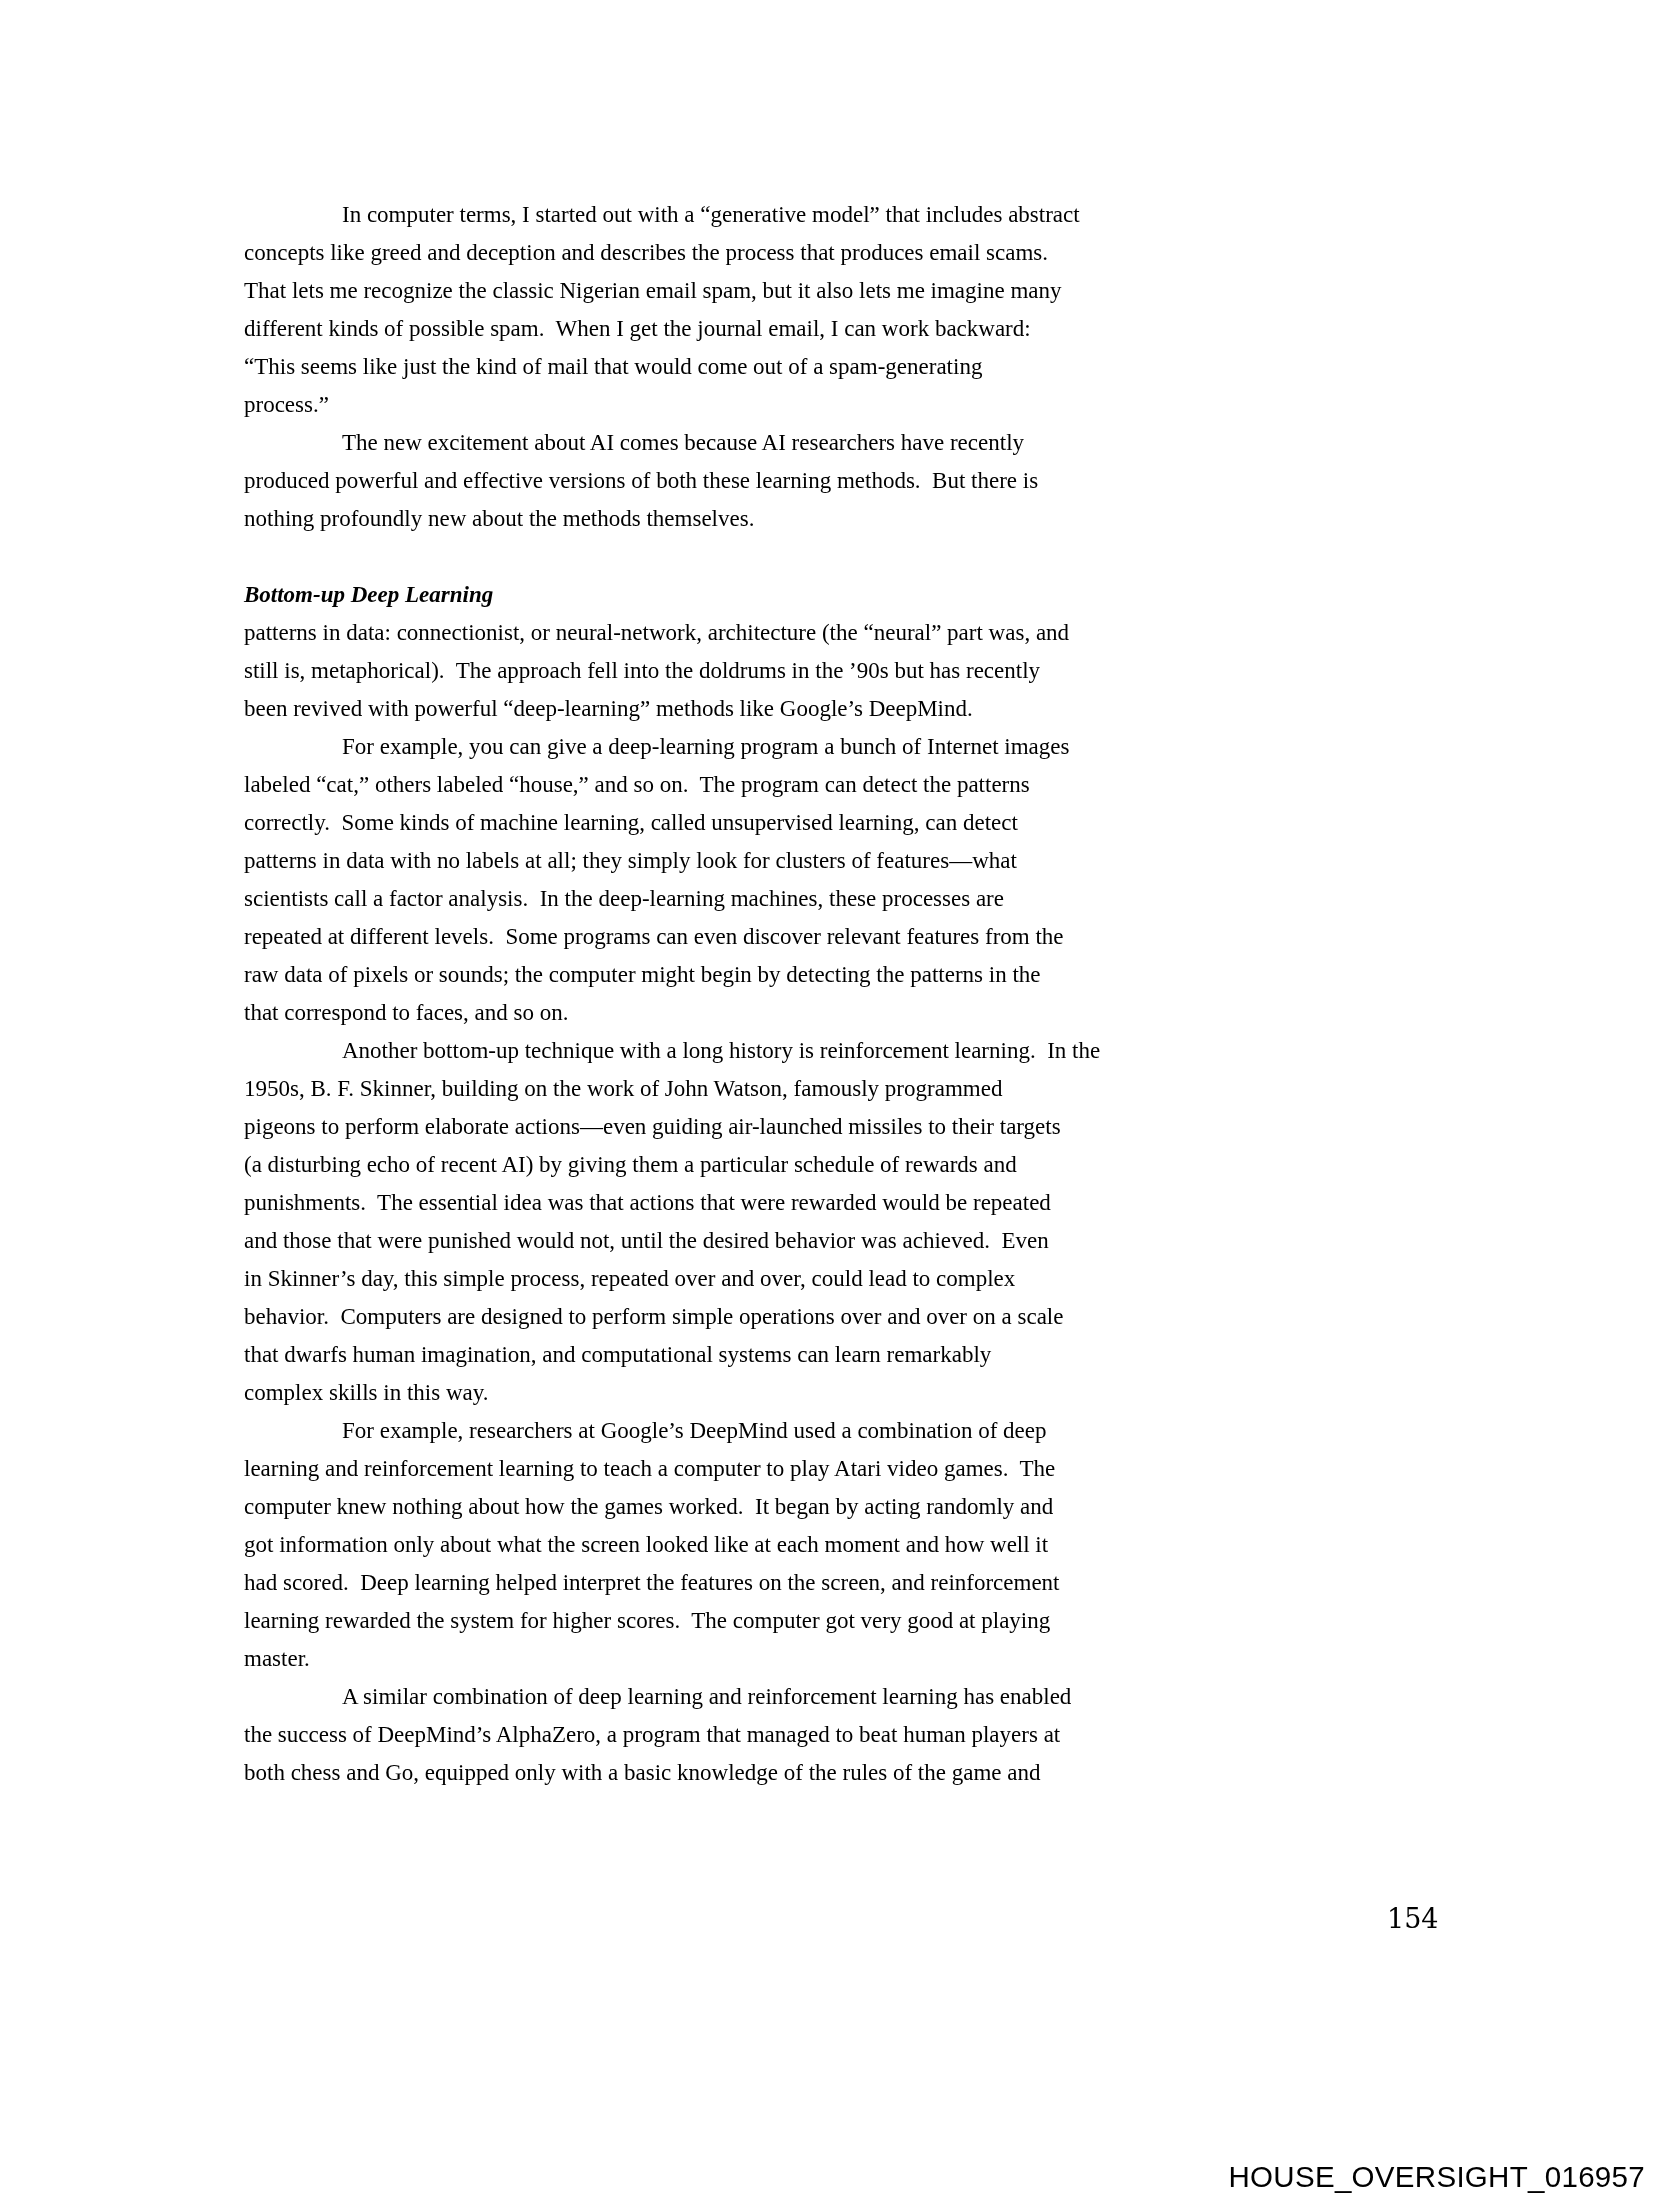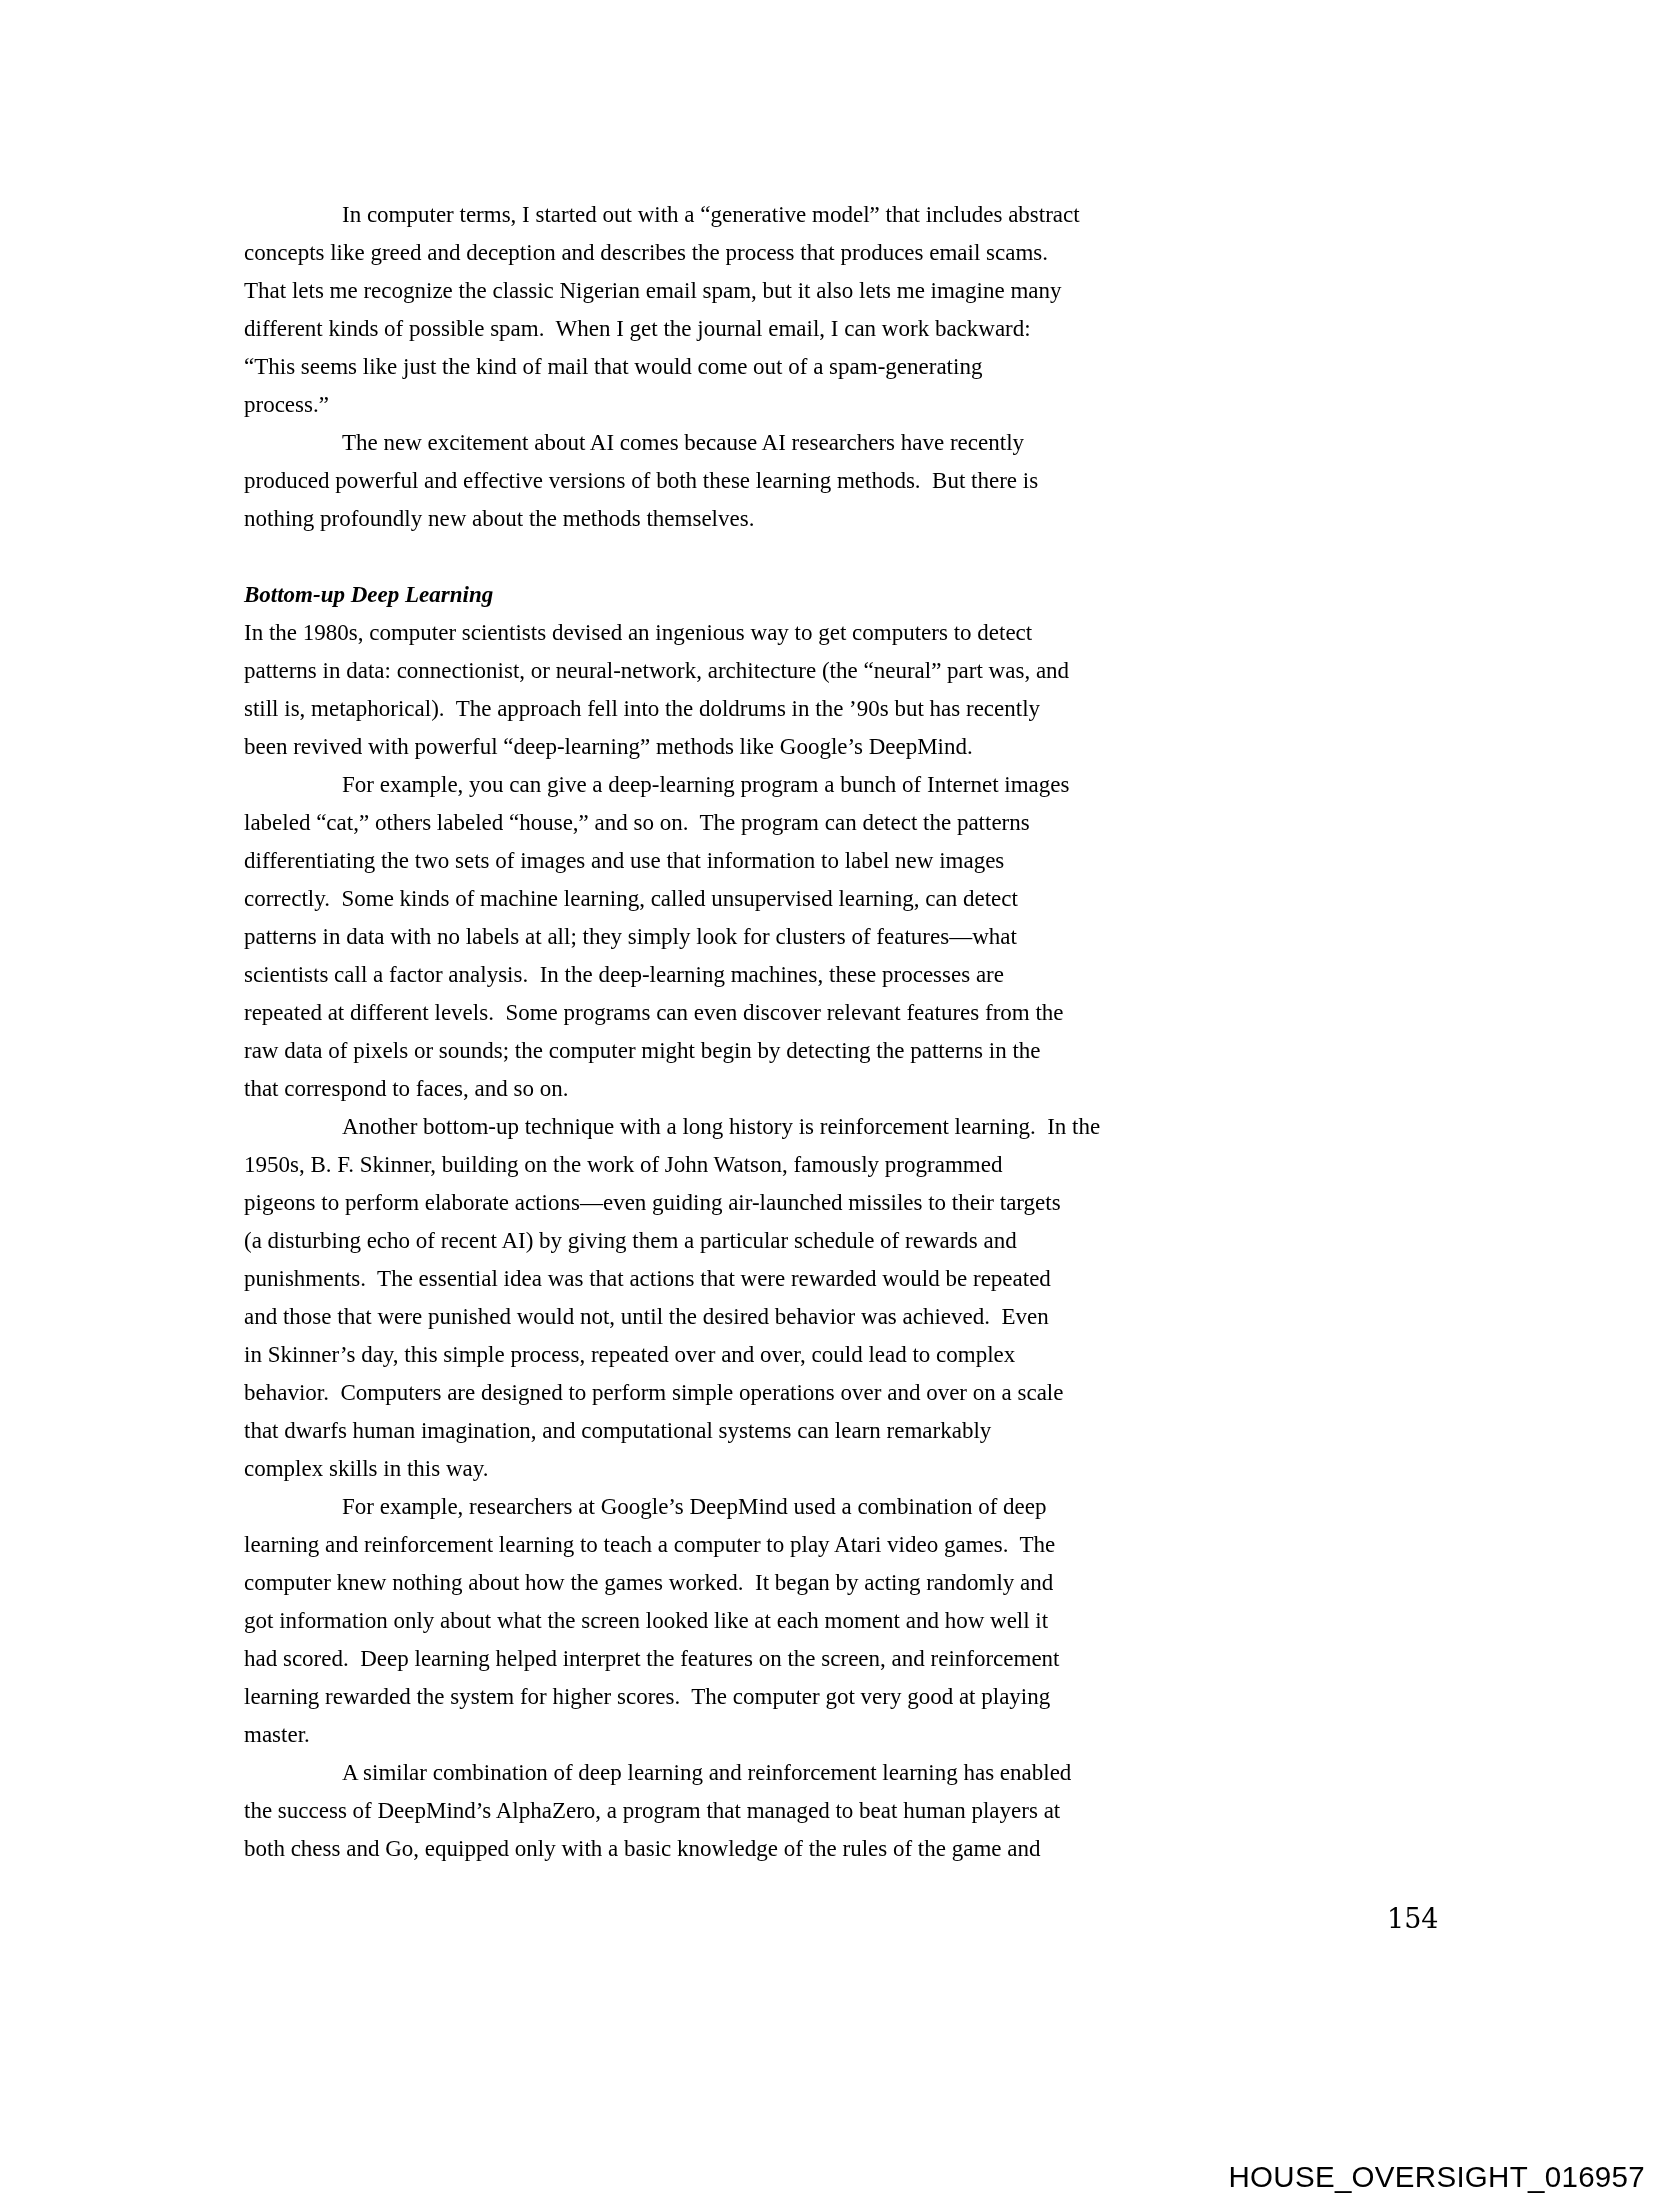--- a/index.html
+++ b/index.html
@@ -75,30 +75,28 @@
     <span class="line indent">The new excitement about AI comes because AI researchers have recently</span>
     <span class="line">produced powerful and effective versions of both these learning methods.  But there is</span>
     <span class="line">nothing profoundly new about the methods themselves.</span>
   </div>
 
   <span class="line blank"></span>
 
   <span class="line heading">Bottom-up Deep Learning</span>
 
   <div>
-    <span class="line">In the 1980s, computer scientists devised an ingenious way to get computers to detect</span>
     <span class="line">patterns in data: connectionist, or neural-network, architecture (the “neural” part was, and</span>
     <span class="line">still is, metaphorical).  The approach fell into the doldrums in the ’90s but has recently</span>
     <span class="line">been revived with powerful “deep-learning” methods like Google’s DeepMind.</span>
   </div>
 
   <div>
     <span class="line indent">For example, you can give a deep-learning program a bunch of Internet images</span>
     <span class="line">labeled “cat,” others labeled “house,” and so on.  The program can detect the patterns</span>
-    <span class="line">differentiating the two sets of images and use that information to label new images</span>
     <span class="line">correctly.  Some kinds of machine learning, called unsupervised learning, can detect</span>
     <span class="line">patterns in data with no labels at all; they simply look for clusters of features—what</span>
     <span class="line">scientists call a factor analysis.  In the deep-learning machines, these processes are</span>
     <span class="line">repeated at different levels.  Some programs can even discover relevant features from the</span>
     <span class="line">raw data of pixels or sounds; the computer might begin by detecting the patterns in the</span>
     <span class="line">that correspond to faces, and so on.</span>
   </div>
 
   <div>
     <span class="line indent">Another bottom-up technique with a long history is reinforcement learning.  In the</span>

